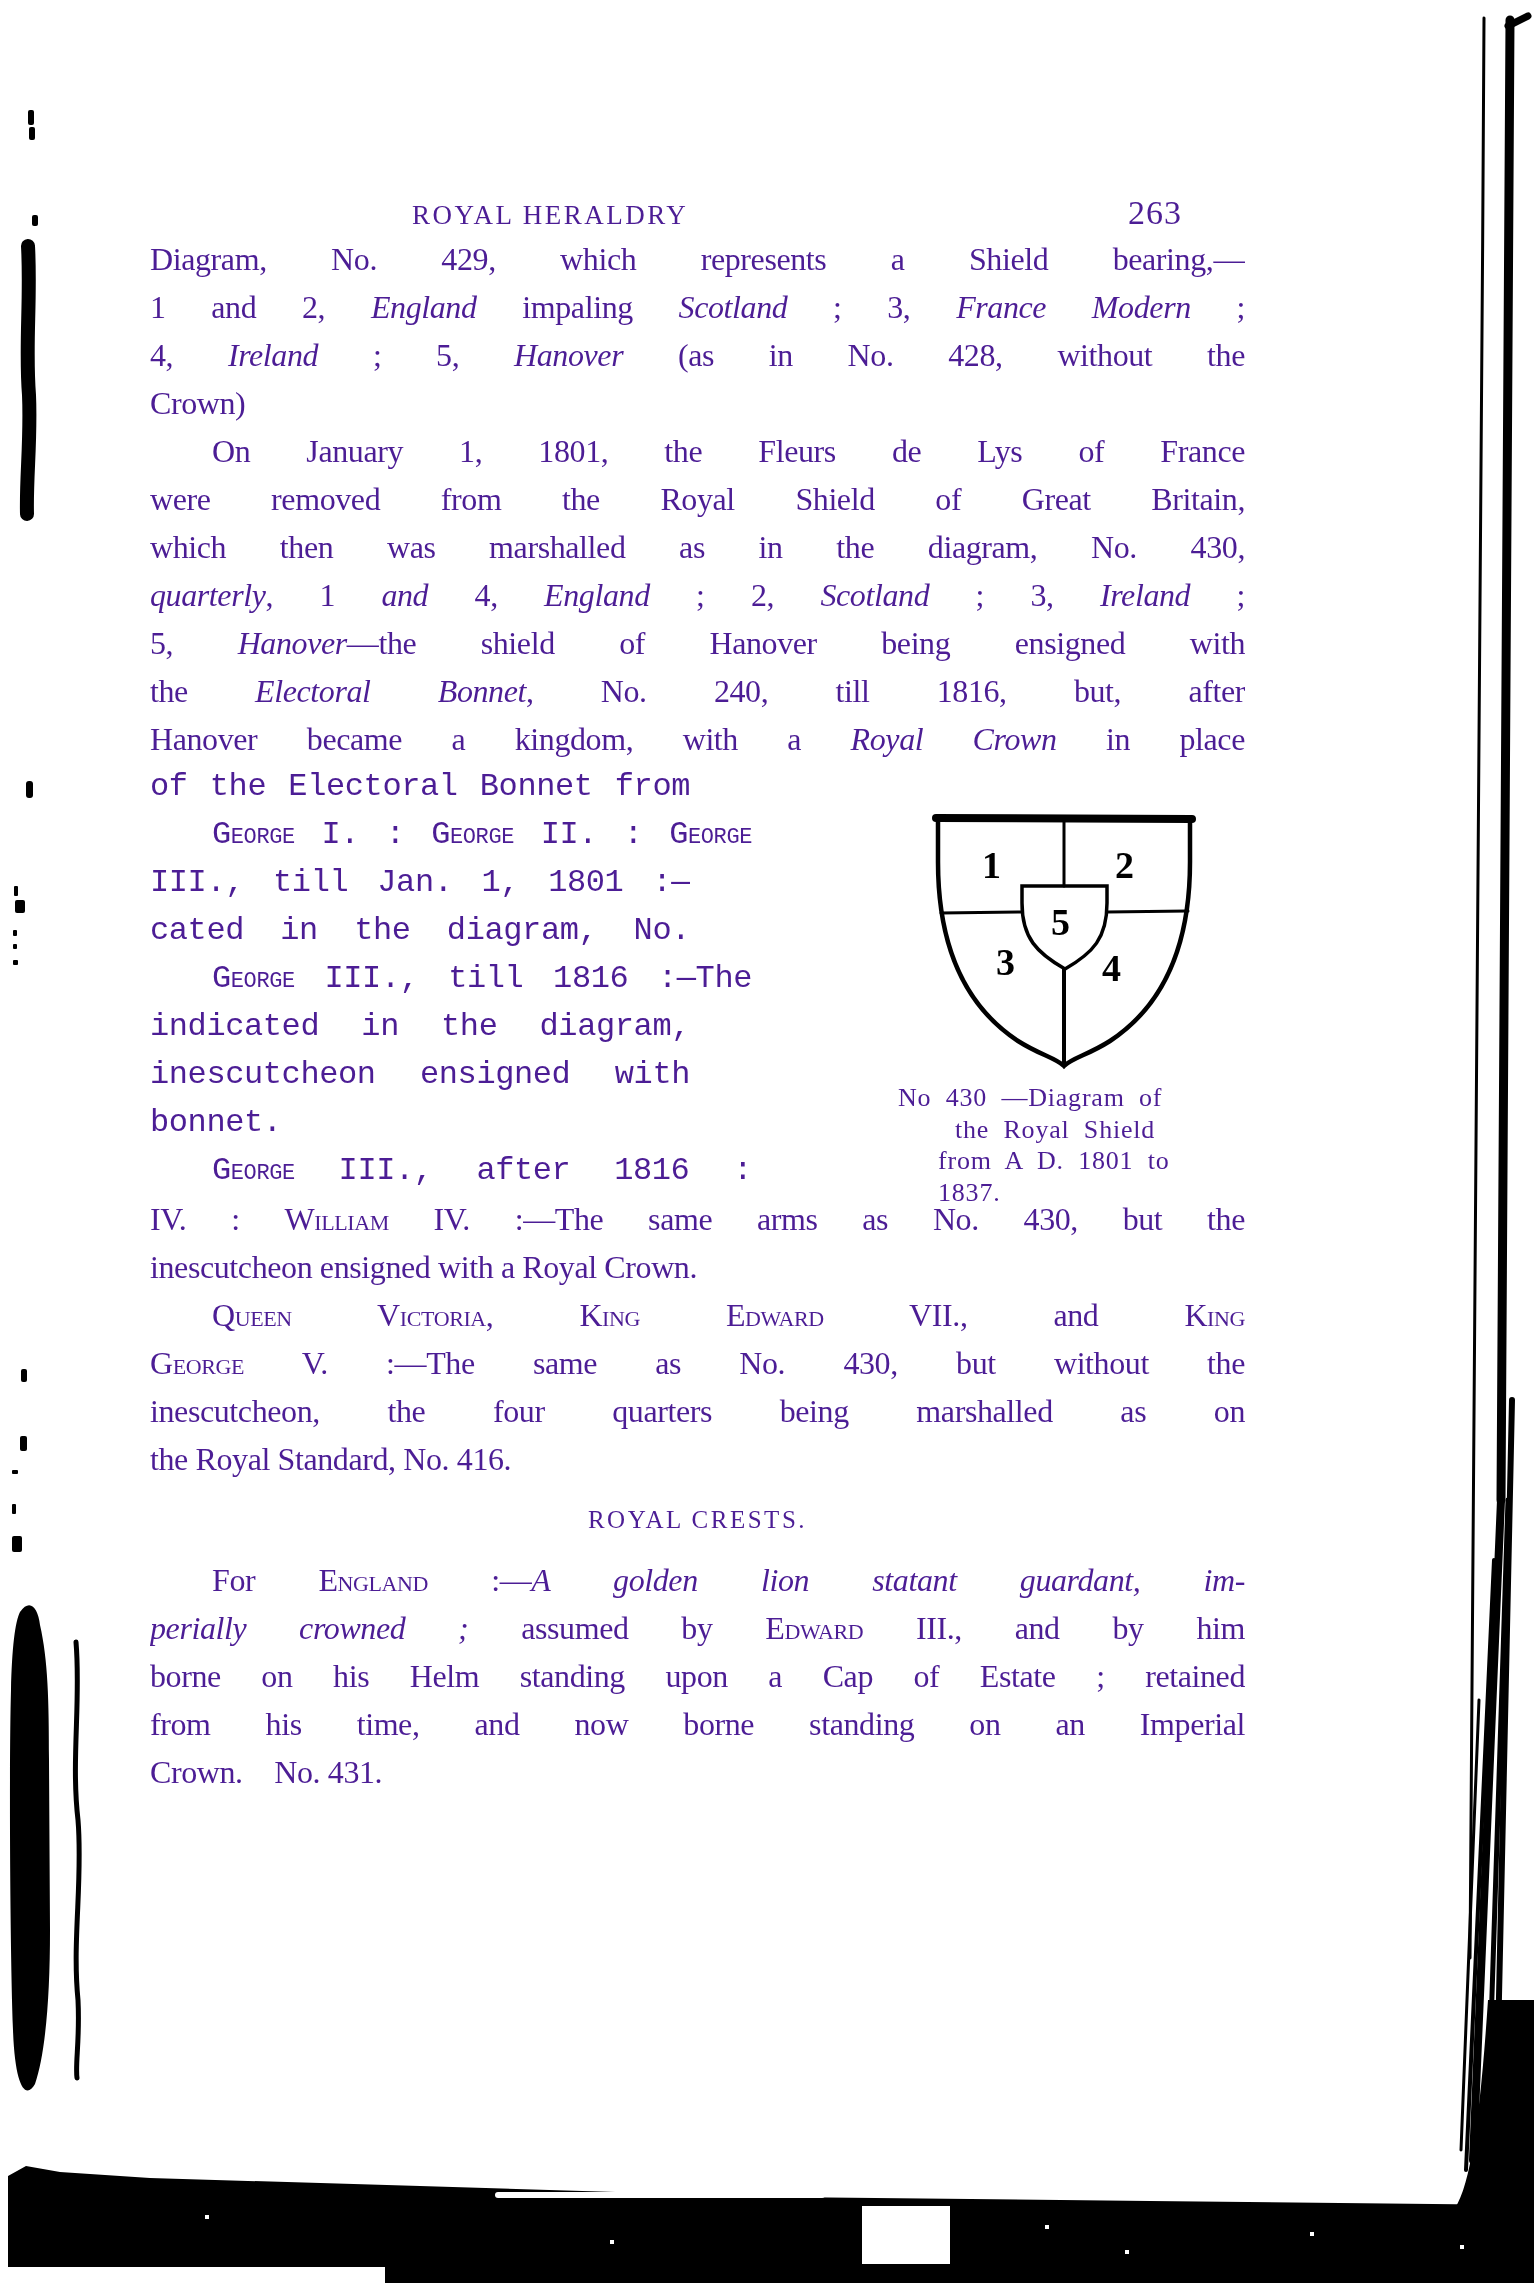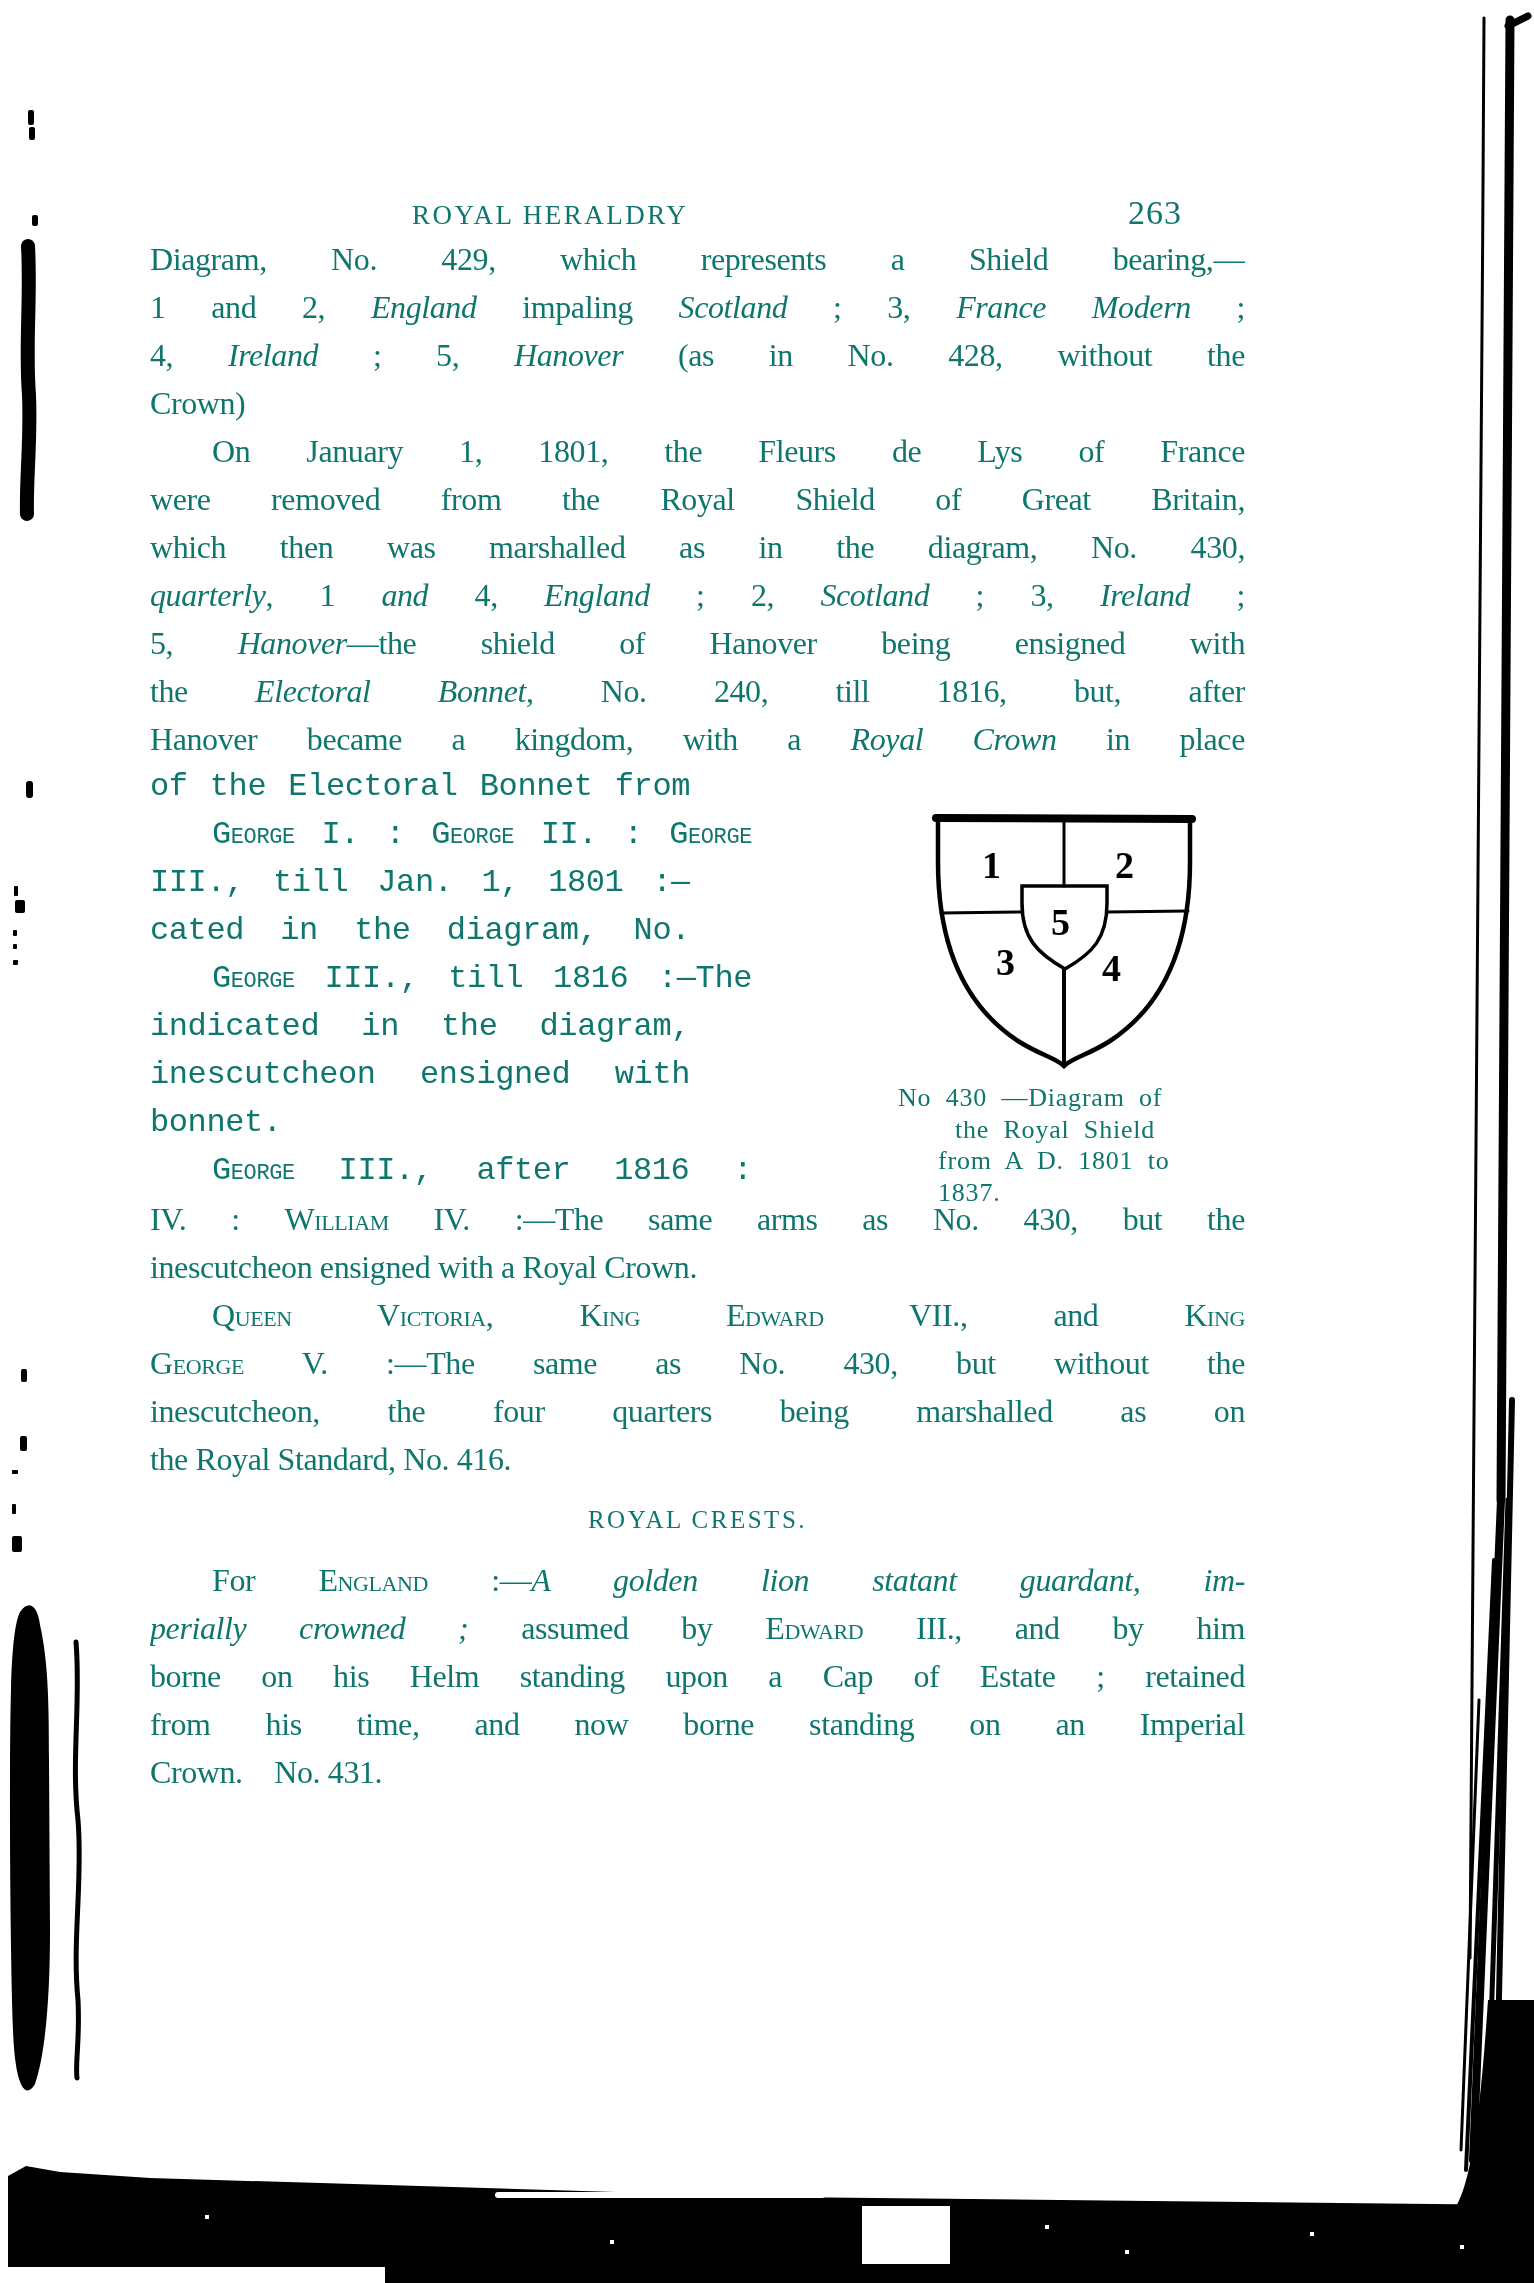--- a/index.html
+++ b/index.html
@@ -1,18 +1,18 @@
 <!DOCTYPE html>
 <html><head>
 <meta charset="utf-8">
 <style>
   html,body{margin:0;padding:0;background:#9a9a9a;}
   .page{
     position:relative; width:1534px; height:2283px; background:#ffffff;
-    overflow:hidden; color:#0f766e; font-family:"Liberation Serif", serif;
+    overflow:hidden; color:#4c1d95; font-family:"Liberation Serif", serif;
   }
   .running-head{position:absolute; top:0; left:0; width:100%; height:0;}
   .rh-title{position:absolute; left:412px; top:200px; font-size:27px; letter-spacing:2.5px; white-space:nowrap;}
   .rh-pageno{position:absolute; left:1128px; top:194px; font-size:34px; letter-spacing:1px;}
   .textcol{
     position:absolute; left:150px; top:235px; width:1095px;
     font-size:32px; line-height:48px; letter-spacing:-0.4px;
   }
   .line{height:48px; overflow:hidden; text-align:justify; text-align-last:justify;}
   .line.nj{text-align-last:left;}

